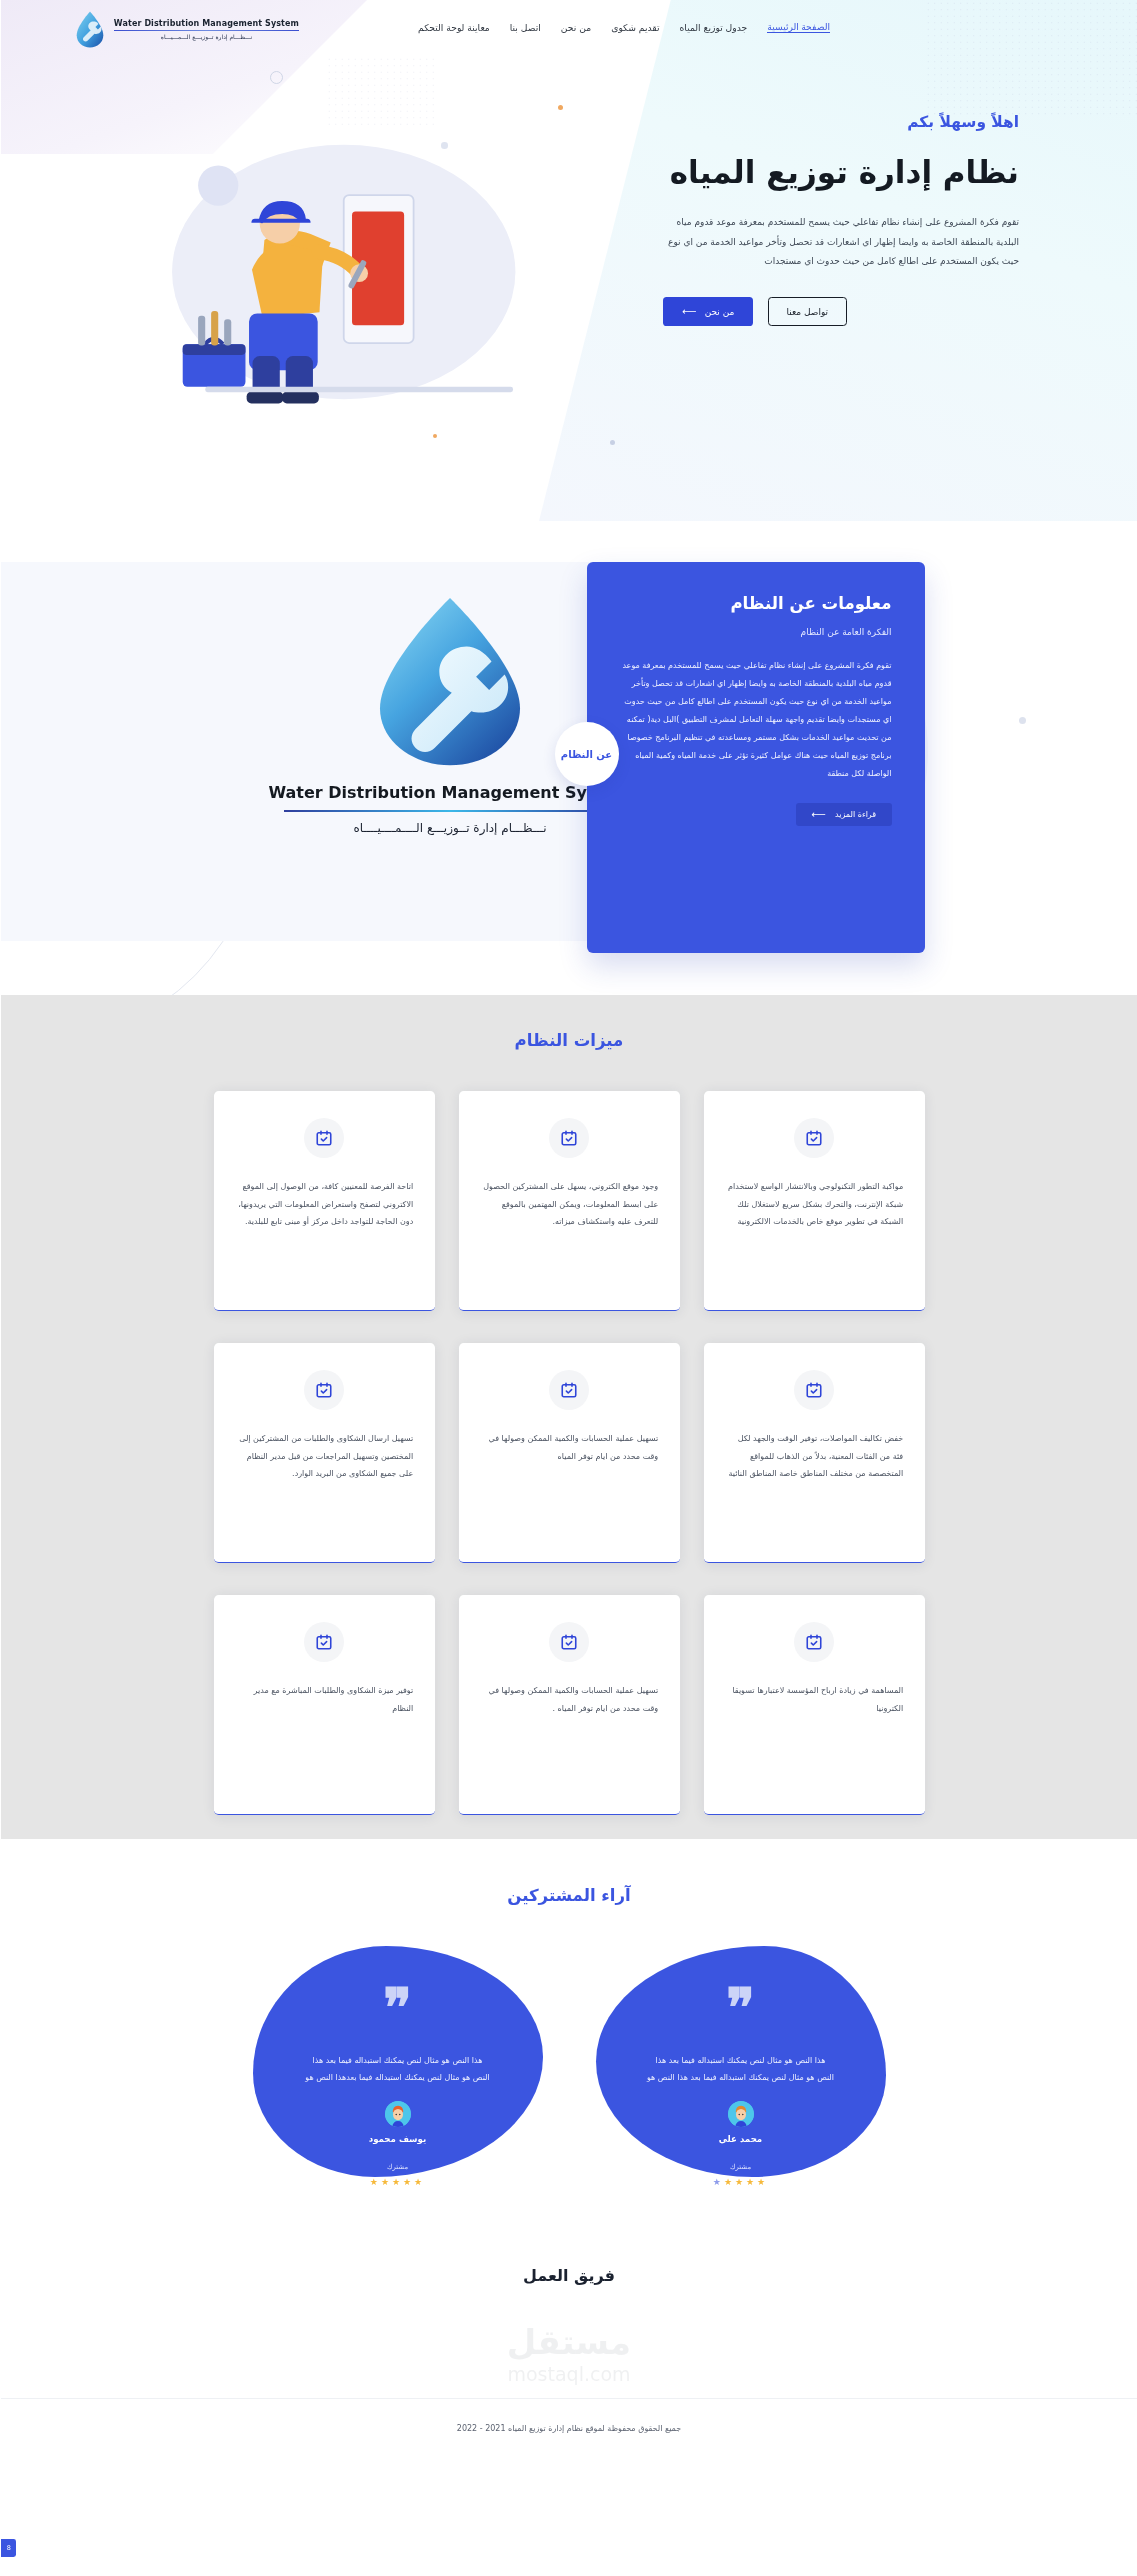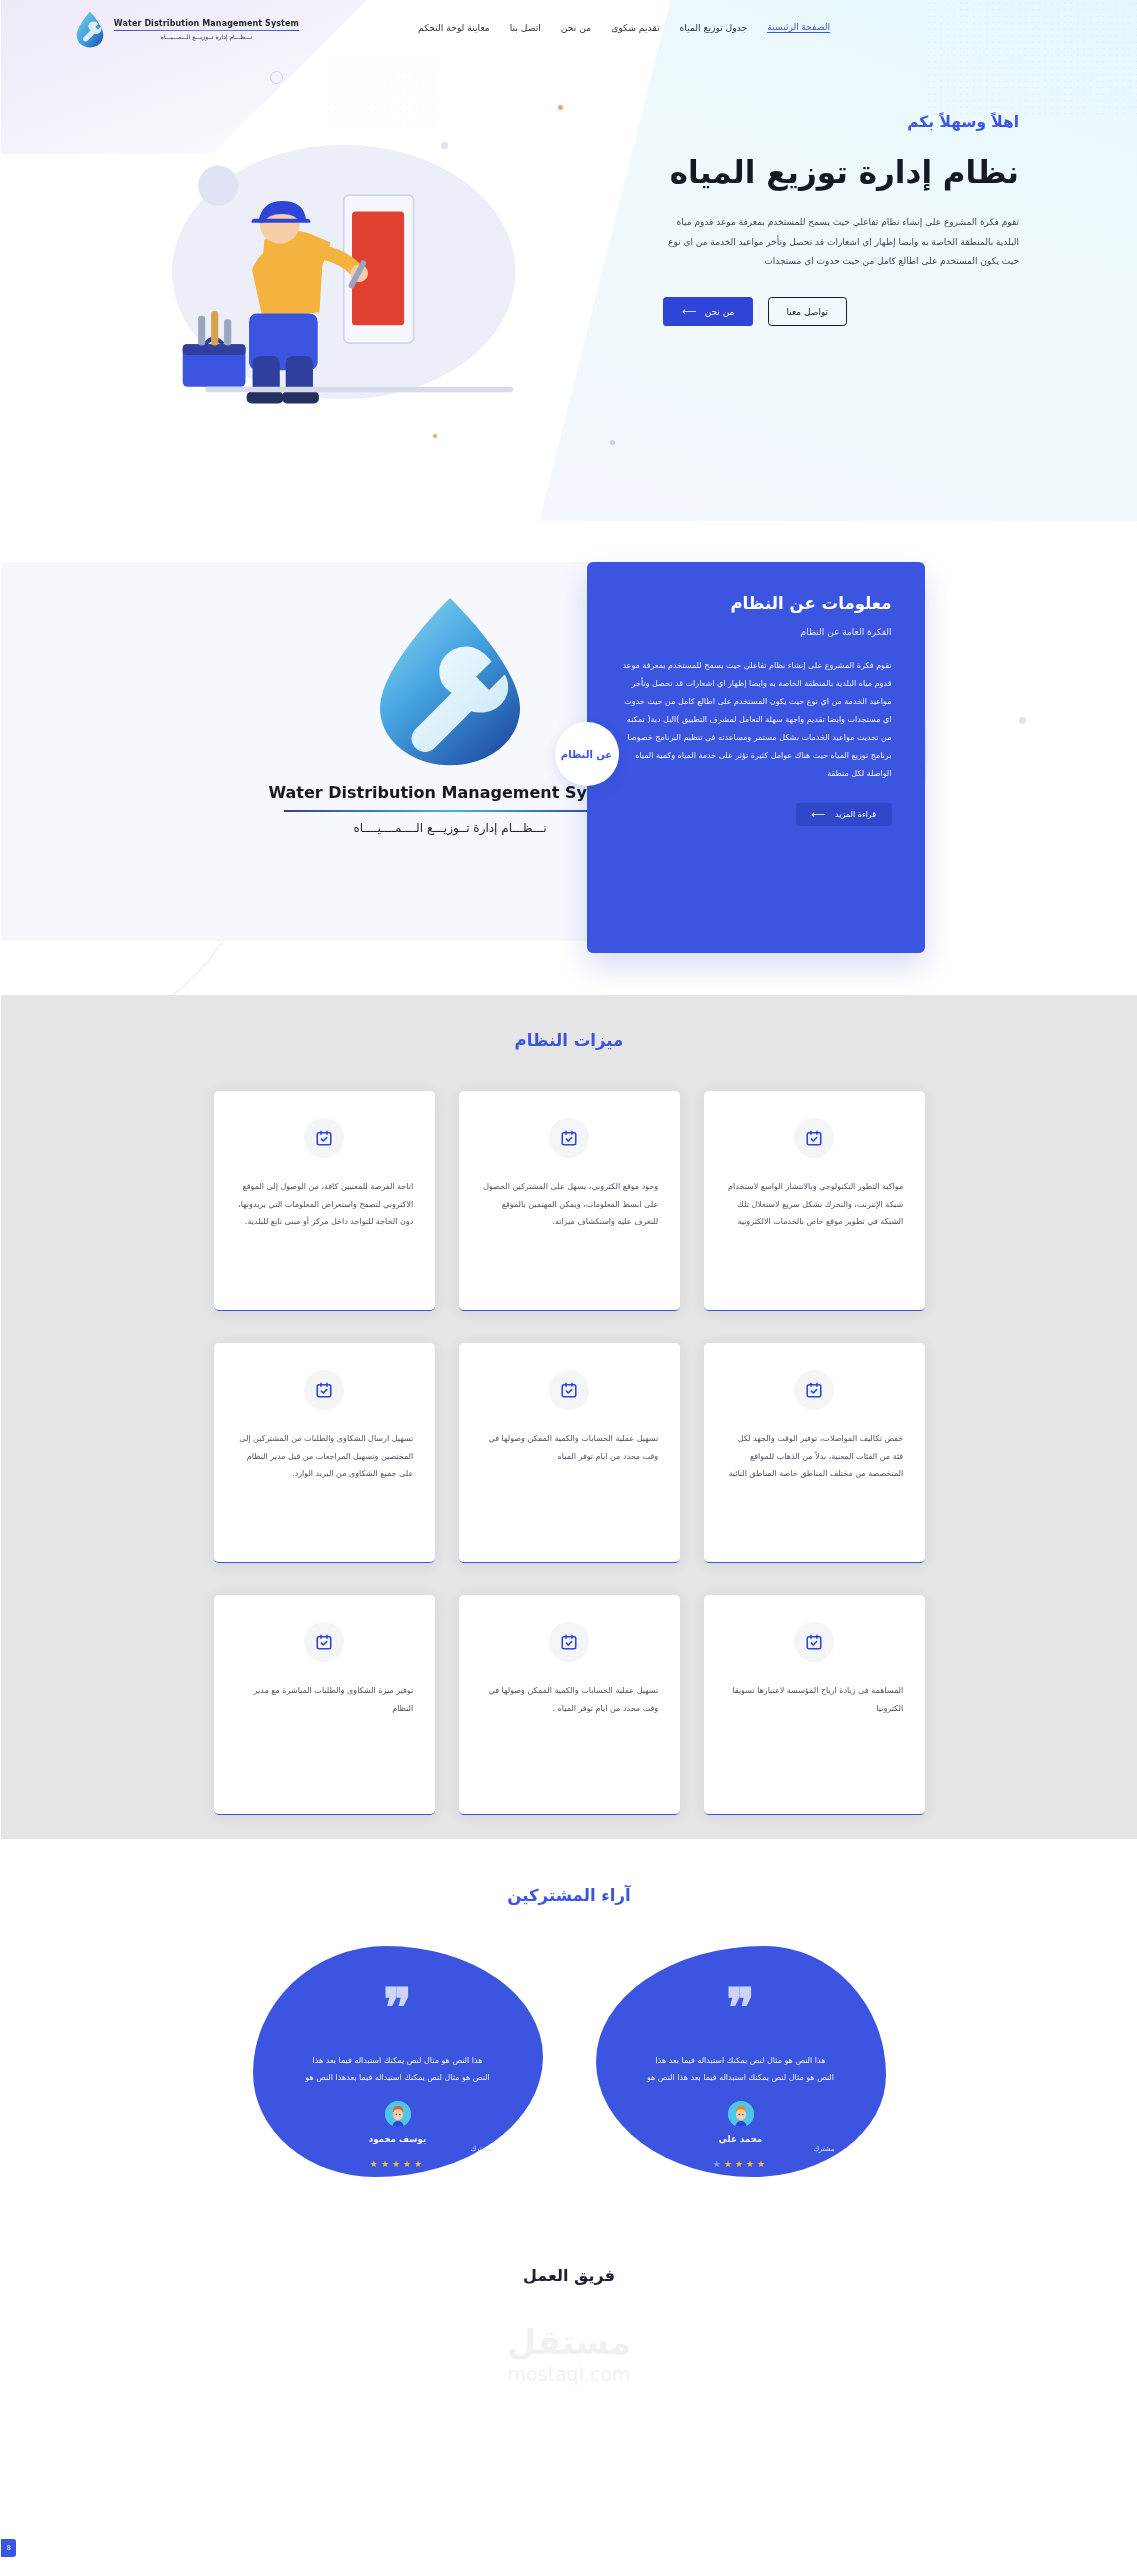--- a/index.html
+++ b/index.html
@@ -229,21 +229,21 @@
     font-family: "DejaVu Serif", serif;
   }
   .tst-text { margin-top: 27px; font-size: 8px; line-height: 2.1; color: #eef1ff; }
   .avatar {
     width: 26px; height: 26px; border-radius: 50%;
     margin: 14.2px auto 0; overflow: hidden;
     display: flex; align-items: flex-end; justify-content: center;
     background: #4dc6ea;
   }
   .tst-name { margin-top: 7.1px; font-size: 8.6px; font-weight: 700; }
-  .tst-role { margin-top: 1px; font-size: 6.8px; color: #dfe4ff; text-align: right; }
+  .tst-role { margin-top: 19px; font-size: 6.8px; color: #dfe4ff; }
   .stars { margin-top: 6px; font-size: 9px; letter-spacing: 3px; }
   .star { color: #f6b93b; }
   .star.dim { color: #8e9ceb; }
 
   
   .team { position: relative; width: 1138px; padding: 53px 0 24px; background: #fff; }
   .team-title { text-align: center; font-size: 16px; font-weight: 800; color: #1b2230; }
 
   .watermark {
     position: relative; width: 1138px; height: 89px;
@@ -568,16 +568,19 @@
 
   <section class="team">
     <h2 class="team-title">فريق العمل</h2>
   </section>
 
   <div class="watermark">
     <div class="wm-ar">مستقل</div>
     <div class="wm-en">mostaql.com</div>
   </div>
 
+  <footer class="footer">
+    <div class="footer-text">جميع الحقوق محفوظة لموقع نظام إدارة توزيع المياه 2021 - 2022</div>
+  </footer>
 
   <div class="side-tab">8</div>
 </div>
 
 
 </body></html>

